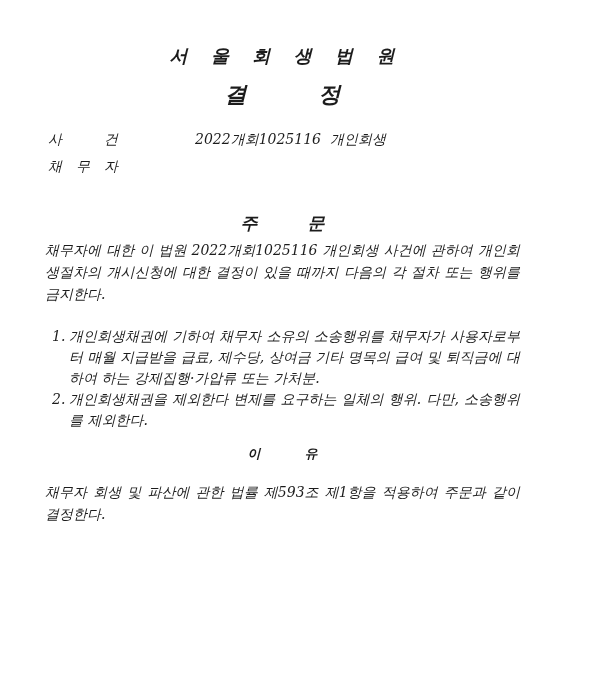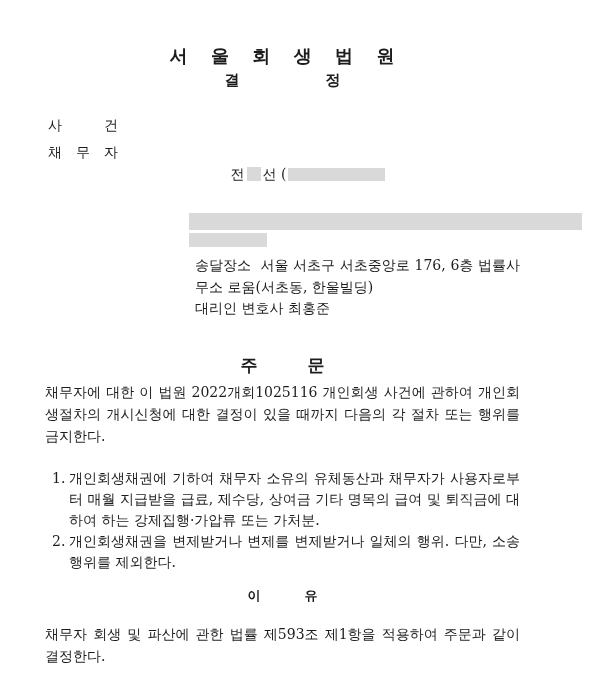--- a/index.html
+++ b/index.html
@@ -9,39 +9,40 @@
     height: 678px;
     font-family: "DejaVu Serif", "Liberation Serif", serif;
     color: #1c1c1c;
     overflow: hidden;
   }
   .page {
     width: 560px;
     height: 678px;
     padding: 46px 40px 0 45px;
     background: #ffffff;
+    font-style: italic;
   }
   
   .spread {
     text-align: justify;
     text-align-last: justify;
     white-space: normal;
     font-weight: bold;
   }
   .court-title {
     width: 226px;
     margin: 0 auto;
     font-size: 18px;
     line-height: 20px;
     letter-spacing: 1px;
   }
   .doc-type {
     width: 116px;
-    margin: 4px auto 0;
-    font-size: 15px;
+    margin: 18px auto 0;
+    font-size: 22px;
     line-height: 20px;
   }
   .kv-row {
     display: flex;
     align-items: flex-start;
     font-size: 14px;
     line-height: 22px;
     gap: 11px;
   }
   .kv-label {
@@ -135,52 +136,40 @@
 
 <div class="page">
 
   <div class="court-title spread">서 울 회 생 법 원</div>
 
   <div class="doc-type spread">결 정</div>
 
   <div class="kv-row case-row">
     <div class="kv-label">사 건</div>
     <div class="kv-gap"></div>
+    <div class="kv-content pre">2022개회1025116  개인회생</div>
   </div>
 
   <div class="kv-row debtor-row">
     <div class="kv-label">채 무 자</div>
     <div class="kv-gap"></div>
-    <div class="kv-content">
-
-      <div class="name-line">
-        <span>전</span><span class="redact redact-mid-name"></span><span>선 (</span><span class="redact redact-after-paren"></span>
-      </div>
-
-      <span class="redact-line-full"></span>
-      <span class="redact-line-short"></span>
-
-      <div class="service-address pre">송달장소  서울 서초구 서초중앙로 176, 6층 법률사무소 로움(서초동, 한울빌딩)</div>
-
-      <div class="attorney">대리인 변호사 최홍준</div>
-    </div>
   </div>
 
   <div class="section-heading-order spread">주 문</div>
 
   <div class="body-para">채무자에 대한 이 법원 2022개회1025116 개인회생 사건에 관하여 개인회생절차의 개시신청에 대한 결정이 있을 때까지 다음의 각 절차 또는 행위를 금지한다.</div>
 
   <div class="order-list">
     <div class="order-item">
       <div class="order-item-num">1.</div>
-      <div class="order-item-text">개인회생채권에 기하여 채무자 소유의 유체동산과 채무자가 사용자로부터 매월 지급받을 급료, 제수당, 상여금 기타 명목의 급여 및 퇴직금에 대하여 하는 강제집행·가압류 또는 가처분.</div>
+      <div class="order-item-text">개인회생채권에 기하여 채무자 소유의 소송행위를 채무자가 사용자로부터 매월 지급받을 급료, 제수당, 상여금 기타 명목의 급여 및 퇴직금에 대하여 하는 강제집행·가압류 또는 가처분.</div>
     </div>
     <div class="order-item">
       <div class="order-item-num">2.</div>
-      <div class="order-item-text">개인회생채권을 변제받거나 변제를 변제받거나 일체의 행위. 다만, 소송행위를 제외한다.</div>
+      <div class="order-item-text">개인회생채권을 제외한다 변제를 요구하는 일체의 행위. 다만, 소송행위를 제외한다.</div>
     </div>
   </div>
 
   <div class="section-heading-reason spread">이 유</div>
 
   <div class="reason-text">채무자 회생 및 파산에 관한 법률 제593조 제1항을 적용하여 주문과 같이 결정한다.</div>
 
 </div>
 
 </body></html>

